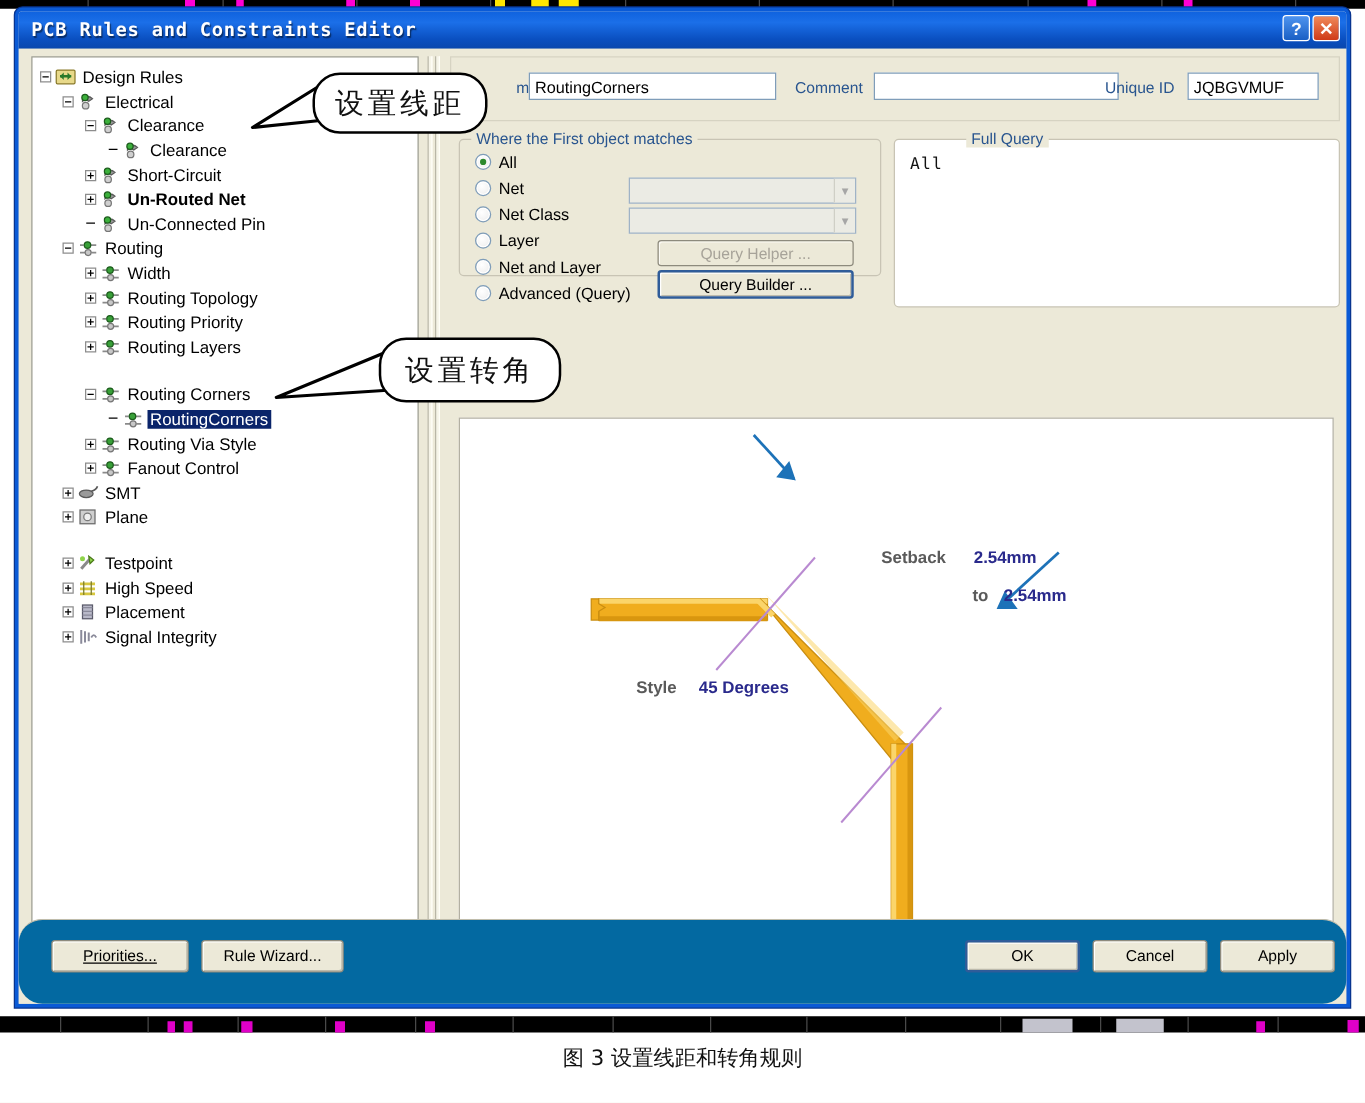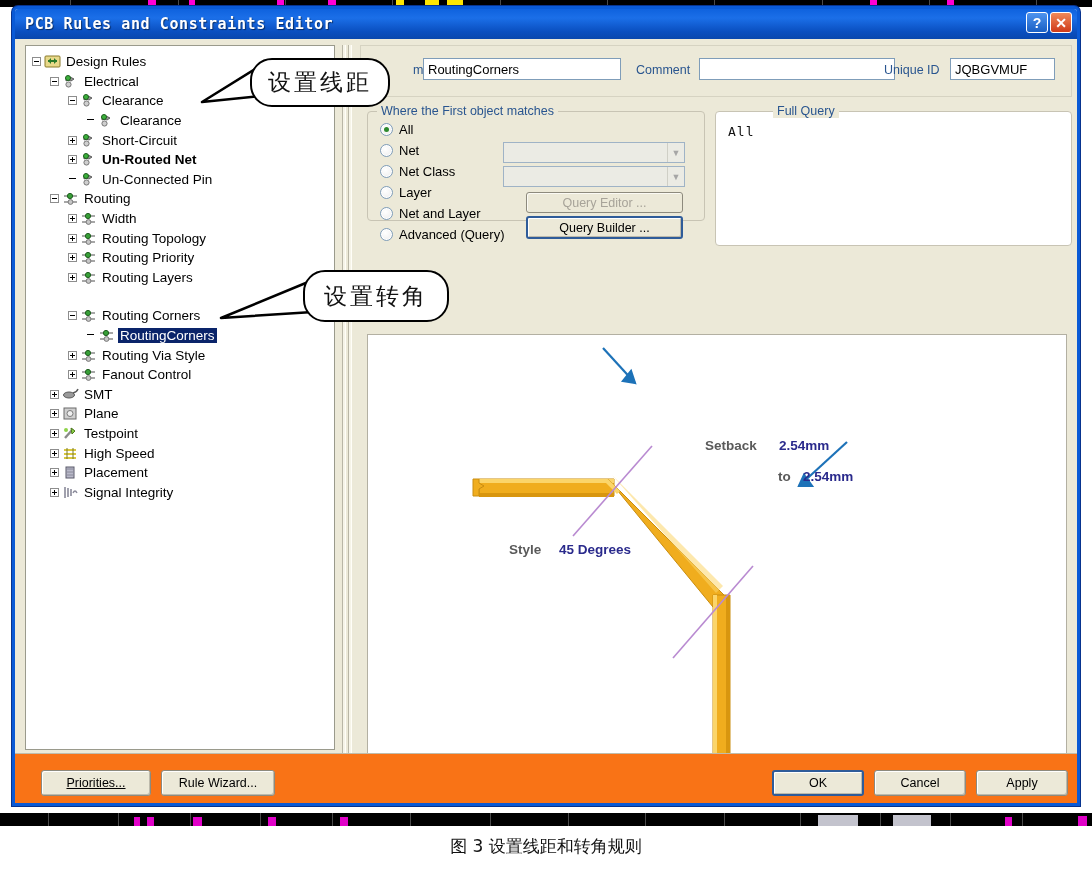--- a/index.html
+++ b/index.html
@@ -141,21 +141,21 @@
     position:absolute; left:352px; top:295px; width:700px; height:448px;
     background:#ffffff; border:1px solid #b3b0a2;
   }
   .cpanel-inner { position:absolute; inset:1px; background:#fff; }
 
   .g-text { position:absolute; font-size:13.5px; font-weight:bold; }
   .g-gray { color:#5a5a5a; }
   .g-blue { color:#2a2a8c; font-weight:bold; }
 
   
-  .btnbar { position:absolute; left:0; right:0; bottom:0; height:50px; background:#f97316; border-top:1px solid #bfbcab; }
+  .btnbar { position:absolute; left:0; right:0; bottom:0; height:68px; background:#0369a1; border-top:1px solid #bfbcab;border-radius:19px; }
 
   
   .callout { position:absolute; }
   .callout .bubble {
     position:absolute; background:#ffffff; border:2px solid #000;
     border-radius:22px; display:flex; align-items:center; justify-content:center;
     font-size:23px; color:#111; letter-spacing:3px;
     font-family:"DejaVu Serif","Liberation Serif",serif;
   }
   .caption {
@@ -384,21 +384,21 @@
               <span class="tlabel">SMT</span>
             </div>
             <div class="trow" style="padding-left: 18px;">
               <span class="expander plus"></span>
               <span class="ticon"><svg width="17" height="15" viewBox="0 0 17 15">
                   <rect x="2" y="2" width="12" height="11" fill="#cfcfcf" stroke="#6a6a6a"></rect>
                   <circle cx="8" cy="7.5" r="3" fill="#efefef" stroke="#7a7a7a"></circle>
                 </svg></span>
               <span class="tlabel">Plane</span>
             </div>
-            <div class="trow" style="padding-left: 18px;">
+            <div class="trow" style="padding-left: 18px; margin-top: 17px;">
               <span class="expander plus"></span>
               <span class="ticon"><svg width="17" height="15" viewBox="0 0 17 15">
                   <path d="M3,12 L11,3" stroke="#8a8a8a" stroke-width="2.4"></path>
                   <path d="M9,2 l4,3 l-3,3 z" fill="#8fd44a" stroke="#4a7a18"></path>
                   <circle cx="4" cy="4" r="2" fill="#8fd44a"></circle>
                 </svg></span>
               <span class="tlabel">Testpoint</span>
             </div>
             <div class="trow" style="padding-left: 18px;">
               <span class="expander plus"></span>
@@ -470,21 +470,21 @@
 
         <div class="combo" style="position:absolute;left:135px;top:30px;width:182px;">
           <span style="flex:1;padding-left:4px;font-size:12px;"></span>
           <span class="arrow">▼</span>
         </div>
         <div class="combo" style="position:absolute;left:135px;top:54px;width:182px;">
           <span style="flex:1;padding-left:4px;font-size:12px;"></span>
           <span class="arrow">▼</span>
         </div>
 
-        <div class="btn disabled" style="position:absolute;left:158px;top:80px;width:157px;height:21px;">Query Editor ...</div>
+        <div class="btn disabled" style="position:absolute;left:158px;top:80px;width:157px;height:21px;">Query Helper ...</div>
         <div class="btn strong" style="position:absolute;left:158px;top:104px;width:157px;height:23px;background:#ece9d8;">Query Builder ...</div>
       </div>
 
       <div class="group" style="left:700px; top:72px; width:357px; height:135px; background:#ffffff;">
         <span class="group-title" style="background:#ece9d8;margin-left:48px;">Full Query</span>
         <div class="query-text">All</div>
       </div>
 
       <div class="constraint-panel">
         <div class="cpanel-inner">

